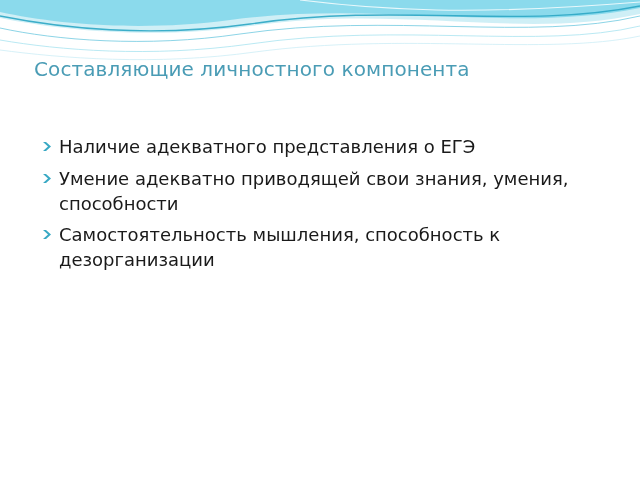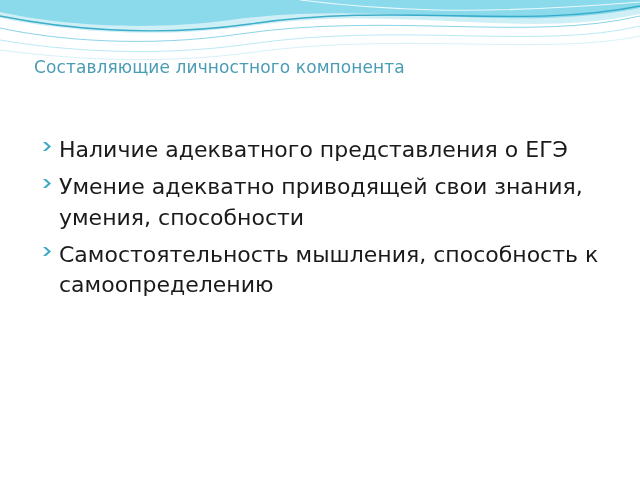--- a/index.html
+++ b/index.html
@@ -29,21 +29,21 @@
     overflow: hidden;
   }
   .banner svg {
     display: block;
   }
   .title {
     position: absolute;
     left: 34px;
     top: 57px;
     width: 575px;
-    font-size: 17px;
+    font-size: 20px;
     line-height: 1.28;
     color: #4a9cb5;
     font-weight: normal;
     letter-spacing: 0.1px;
   }
   .bullets {
     position: absolute;
     left: 42px;
     top: 135px;
     width: 570px;
@@ -58,21 +58,21 @@
     flex: 0 0 auto;
     width: 17px;
     padding-top: 6px;
     color: #39a9c4;
     font-size: 15px;
     line-height: 1;
   }
   .bullet-marker svg { display:block; }
   .bullet-text {
     flex: 1 1 auto;
-    font-size: 22px;
+    font-size: 18px;
     line-height: 1.38;
     color: #1a1a1a;
   }
 </style>
 </head>
 <body>
 
 <div class="slide">
 
   <div class="banner">
@@ -108,18 +108,18 @@
       </span>
       <span class="bullet-text">Умение адекватно приводящей свои знания, умения, способности</span>
     </div>
 
     <div class="bullet">
       <span class="bullet-marker">
         <svg width="11" height="11" viewBox="0 0 11 11">
             <path d="M1,1 L6,5.5 L1,10 L4,10 L9,5.5 L4,1 Z" fill="#39a9c4"></path>
           </svg>
       </span>
-      <span class="bullet-text">Самостоятельность мышления, способность к самоопределению</span>
+      <span class="bullet-text">Самостоятельность мышления, способность к дезорганизации</span>
     </div>
 
 
   </div>
 </div>
 
 </body></html>

